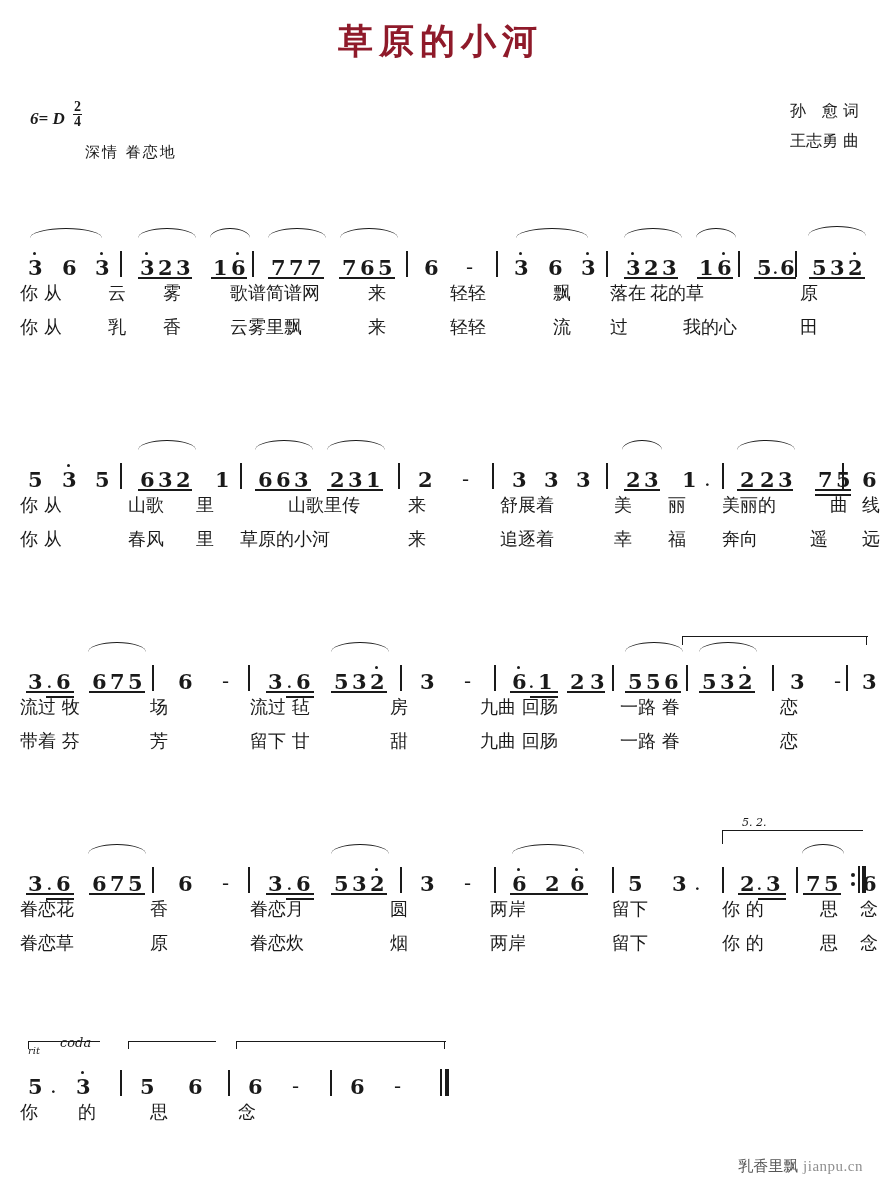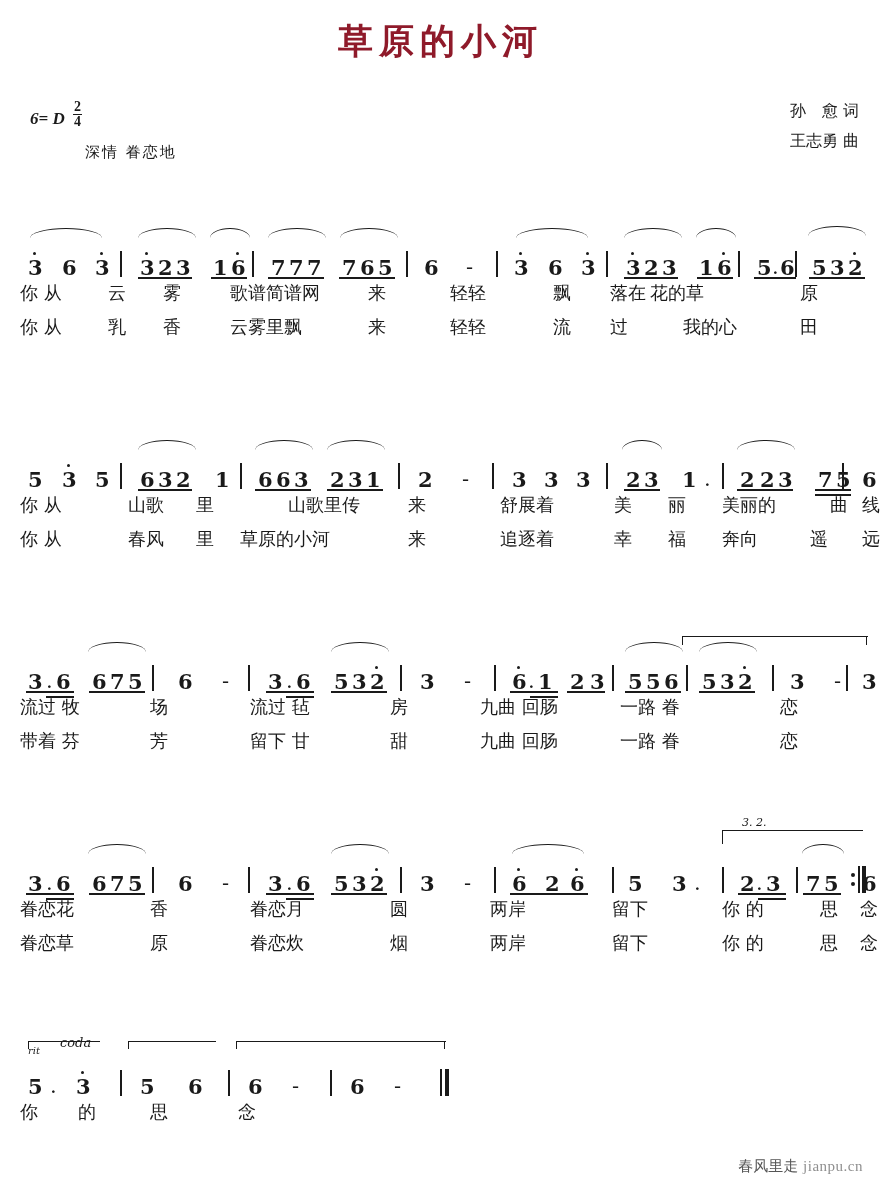--- a/index.html
+++ b/index.html
@@ -577,21 +577,21 @@
       <div class="underline1" style="left:510px;width:78px;bottom:-1px;"></div>
       <div class="underline1" style="left:738px;width:48px;bottom:-1px;"></div>
       <div class="underline2" style="left:758px;width:28px;bottom:-6px;"></div>
       <div class="underline1" style="left:803px;width:38px;bottom:-1px;"></div>
       <div class="slur" style="left:88px;width:58px;top:-8px;"></div>
       <div class="slur" style="left:331px;width:58px;top:-8px;"></div>
       <div class="slur" style="left:512px;width:72px;top:-8px;"></div>
       <div class="slur" style="left:802px;width:42px;top:-8px;"></div>
 
       <div class="volta" style="left:722px;width:140px;top:-22px;"></div>
-      <div class="volta-label" style="left:742px;top:-36px;">3. 2.</div>
+      <div class="volta-label" style="left:742px;top:-36px;">5. 2.</div>
 
       <div class="repeat-bar" style="left:856px;">
         <div class="thinline"></div>
         <div class="thickline"></div>
         <div class="rdot" style="top:7px;"></div>
         <div class="rdot" style="top:16px;"></div>
       </div>
     </div>
     <div class="lyric-line" id="sys4-ly1" style="margin-top:6px;">
         <span class="ly" style="left: 20px;">眷恋花</span>
@@ -650,17 +650,17 @@
     </div>
     <div class="lyric-line" id="sys5-ly1" style="margin-top:6px;">
         <span class="ly" style="left: 20px;">你</span>
         <span class="ly" style="left: 78px;">的</span>
         <span class="ly" style="left: 150px;">思</span>
         <span class="ly" style="left: 238px;">念</span>
       </div>
   </div>
 
   <div class="footer">
-    <span>春风里走</span>
+    <span>乳香里飘</span>
     <span class="site">jianpu.cn</span>
   </div>
 
 </div>
 
 </body></html>

